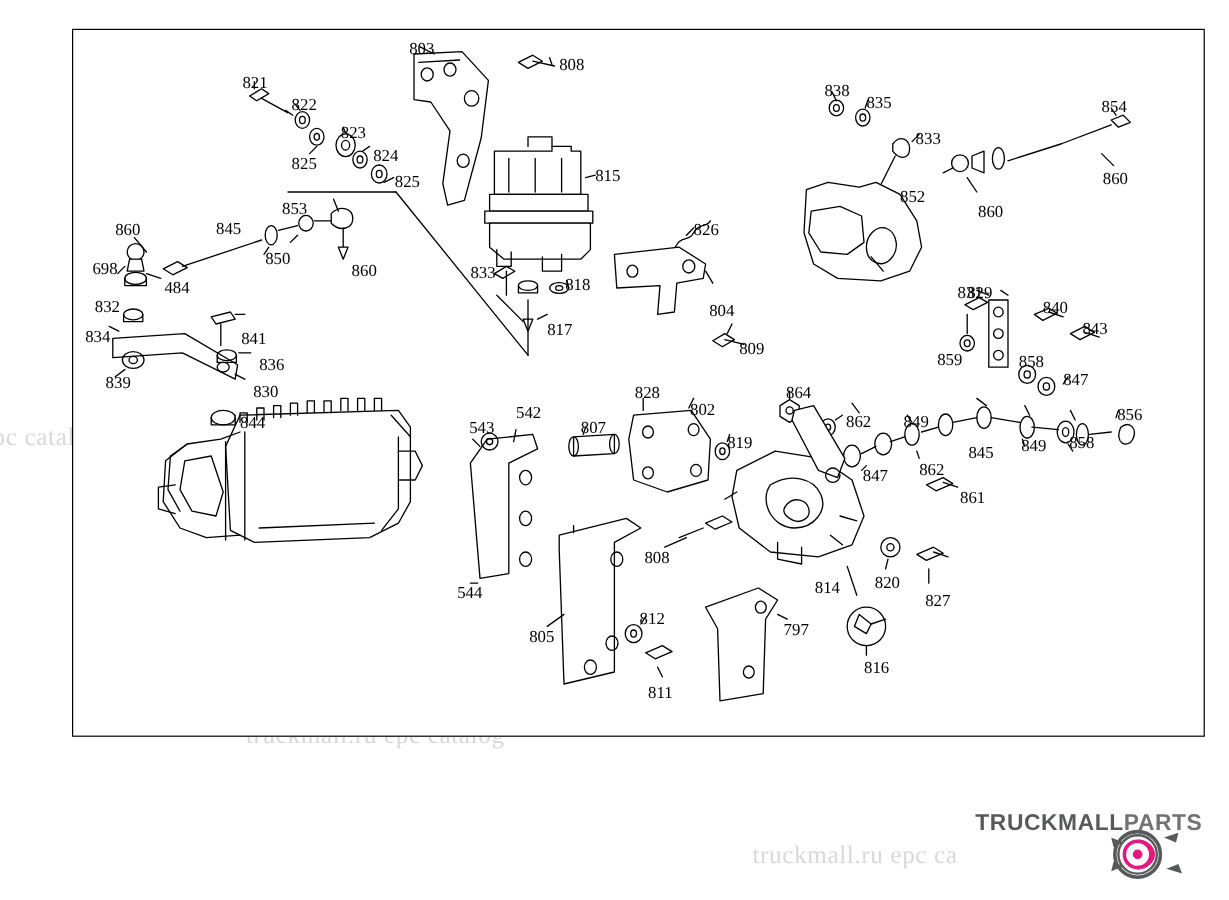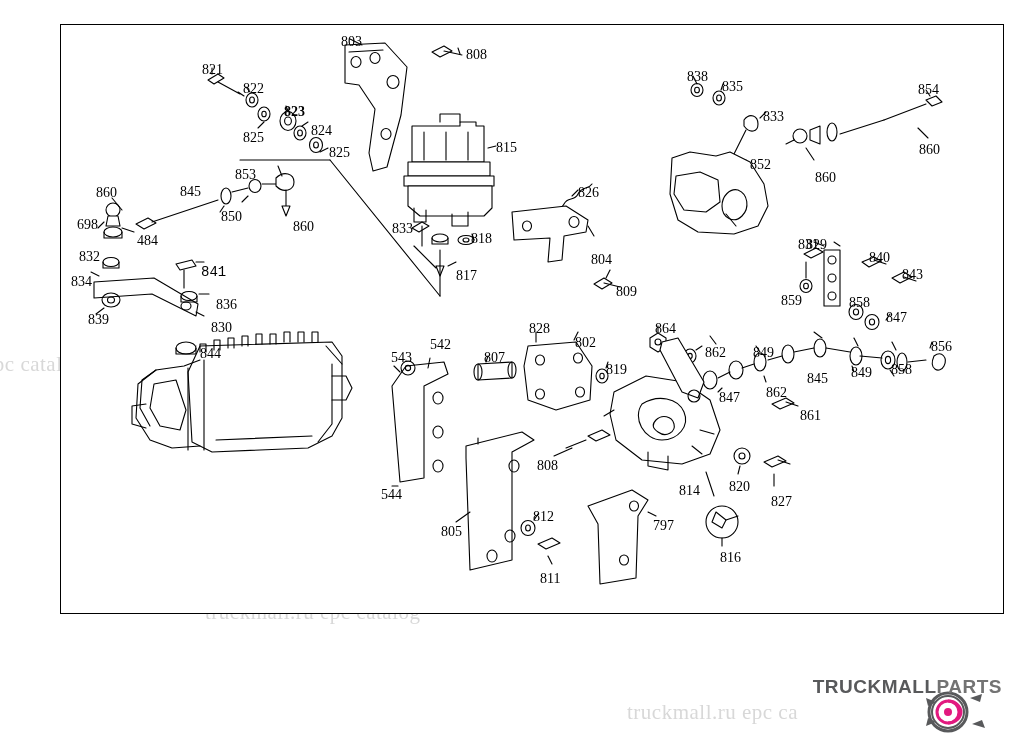--- a/index.html
+++ b/index.html
@@ -399,21 +399,21 @@
       <path d="M588 506 l44 -16 l16 10 l-10 16 l-2 62 l-36 6 l-2 -60 z" fill="#fff"></path>
       <ellipse cx="634" cy="506" rx="4.5" ry="5"></ellipse>
       <ellipse cx="624" cy="560" rx="4.5" ry="5"></ellipse>
       <path d="M648 512 l8 4"></path>
 
     </g>
   </svg>
 
   <div class="label" style="left:202px; top:63px;">821</div>
   <div class="label" style="left:243px; top:82px;">822</div>
-  <div class="label" style="left:284px; top:105px;font-weight:bold;">823</div>
+  <div class="label" style="left:284px; top:105px;">823</div>
   <div class="label" style="left:243px; top:131px;">825</div>
   <div class="label" style="left:311px; top:124px;">824</div>
   <div class="label" style="left:329px; top:146px;">825</div>
   <div class="label" style="left:341px; top:35px;">803</div>
   <div class="label" style="left:466px; top:48px;">808</div>
   <div class="label" style="left:496px; top:141px;">815</div>
   <div class="label" style="left:687px; top:70px;">838</div>
   <div class="label" style="left:722px; top:80px;">835</div>
   <div class="label" style="left:763px; top:110px;">833</div>
   <div class="label" style="left:918px; top:83px;">854</div>
@@ -422,21 +422,21 @@
   <div class="label" style="left:815px; top:171px;">860</div>
   <div class="label" style="left:96px; top:186px;">860</div>
   <div class="label" style="left:180px; top:185px;">845</div>
   <div class="label" style="left:235px; top:168px;">853</div>
   <div class="label" style="left:221px; top:210px;">850</div>
   <div class="label" style="left:293px; top:220px;">860</div>
   <div class="label" style="left:77px; top:218px;">698</div>
   <div class="label" style="left:137px; top:234px;">484</div>
   <div class="label" style="left:79px; top:250px;">832</div>
   <div class="label" style="left:71px; top:275px;">834</div>
-  <div class="label" style="left:201px; top:265px;font-family:Liberation Mono, monospace;">841</div>
+  <div class="label" style="left:201px; top:277px;">841</div>
   <div class="label" style="left:216px; top:298px;">836</div>
   <div class="label" style="left:211px; top:321px;">830</div>
   <div class="label" style="left:88px; top:313px;">839</div>
   <div class="label" style="left:200px; top:347px;">844</div>
   <div class="label" style="left:578px; top:186px;">826</div>
   <div class="label" style="left:392px; top:222px;">833</div>
   <div class="label" style="left:471px; top:232px;">818</div>
   <div class="label" style="left:456px; top:269px;">817</div>
   <div class="label" style="left:591px; top:253px;">804</div>
   <div class="label" style="left:616px; top:285px;">809</div>

